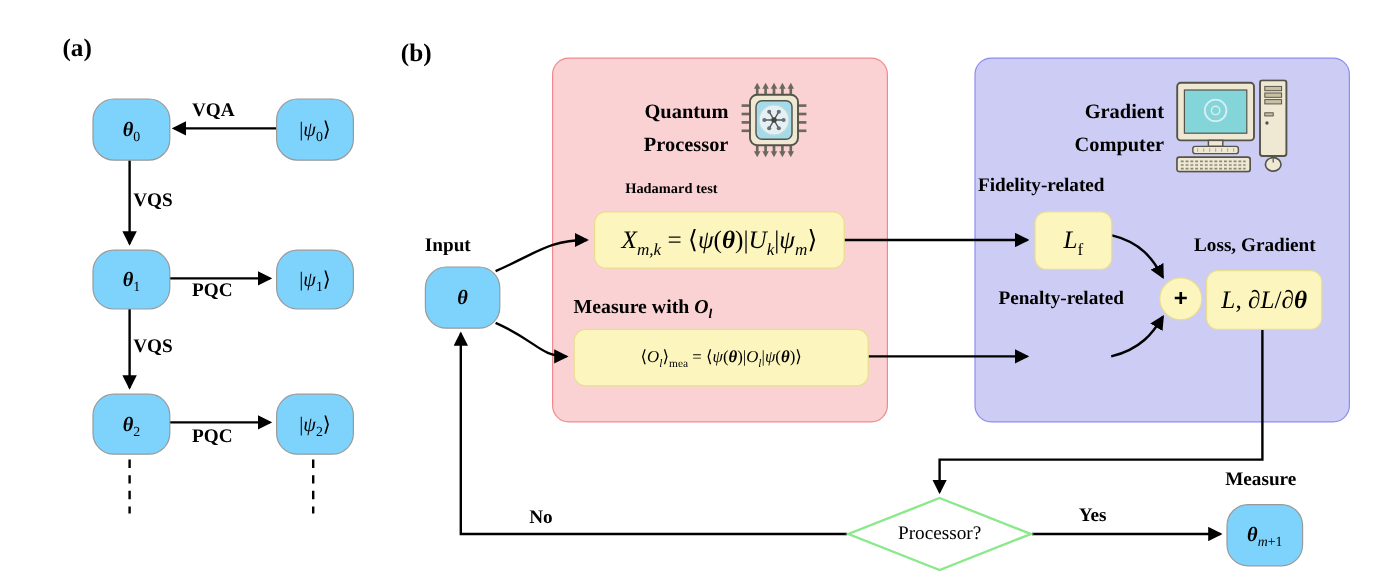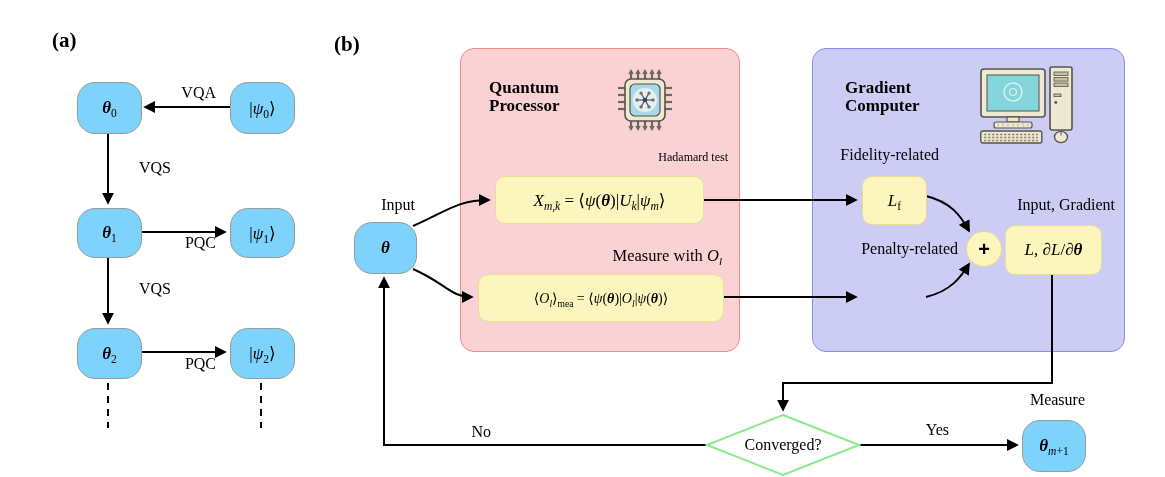--- a/index.html
+++ b/index.html
@@ -6,27 +6,27 @@
   .fig{position:relative;width:1165px;height:477px;background:#fff;overflow:hidden;
        font-family:"Liberation Serif","DejaVu Serif","DejaVu Sans",serif;color:#000;}
   .abs{position:absolute;}
   .panel{position:absolute;border-radius:14px;border:1.6px solid;}
   .panel.quantum{background:var(--quantum-fill,#FBD2D4);border-color:var(--quantum-border,#F0898D);}
   .panel.classical{background:var(--classical-fill,#CCCCF5);border-color:var(--classical-border,#8C8CEF);}
   .node{position:absolute;display:flex;align-items:center;justify-content:center;
         background:#7dd3fc;border:1.5px solid var(--node-border,#999);border-radius:18px;font-size:17px;}
   .ybox{position:absolute;display:flex;align-items:center;justify-content:center;
         background:var(--formula-fill,#FCF6BE);border:1px solid var(--formula-border,#E9DD90);
-        border-radius:10px;font-size:17px;white-space:nowrap;}
+        border-radius:10px;font-size:21px;white-space:nowrap;}
   .plus-circle{position:absolute;left:966px;top:231px;width:34px;height:34px;border-radius:50%;
         background:var(--formula-fill,#FCF6BE);border:1px solid var(--formula-border,#E9DD90);
         display:flex;align-items:center;justify-content:center;
         font-size:20px;font-weight:bold;font-family:"Liberation Sans","DejaVu Sans",sans-serif;}
-  .lbl{position:absolute;font-size:16px;text-align:right;white-space:nowrap;}
-  .title{position:absolute;font-size:17px;font-weight:bold;text-align:left;line-height:18px;}
+  .lbl{position:absolute;font-size:16px;text-align:left;white-space:nowrap;font-weight:bold;}
+  .title{position:absolute;font-size:17px;font-weight:bold;text-align:right;line-height:28px;}
   .panel-label{position:absolute;font-size:21px;font-weight:bold;}
   sub{font-size:68%;line-height:0;}
   svg.overlay{position:absolute;left:0;top:0;}
   .diamond-text{position:absolute;left:716px;top:436px;width:134px;text-align:center;font-size:16px;}
 </style>
 </head>
 <body>
 
 <div class="fig">
 
@@ -203,26 +203,26 @@
   <div class="ybox" style="left:862px;top:176px;width:63px;height:47px">
     <span><i>L</i><sub>f</sub></span>
   </div>
 
   <div class="lbl" style="left:832px;top:240px;width:126px">Penalty-related</div>
 
   <div class="plus-circle">
     <span>+</span>
   </div>
 
-  <div class="lbl" style="left:995px;top:196px;width:120px">Input, Gradient</div>
+  <div class="lbl" style="left:995px;top:196px;width:120px">Loss, Gradient</div>
   <div class="ybox" style="left:1005px;top:225px;width:95px;height:48px">
     <span><i>L</i>, <i>∂L</i>/<i>∂</i><b><i>θ</i></b></span>
   </div>
 
-  <div class="diamond-text">Converged?</div>
+  <div class="diamond-text">Processor?</div>
   <div class="lbl" style="left:441px;top:423px;width:50px">No</div>
   <div class="lbl" style="left:899px;top:421px;width:50px">Yes</div>
 
   <div class="lbl" style="left:1021px;top:391px;width:64px">Measure</div>
   <div class="node" style="left:1022px;top:420px;width:62px;height:50px">
     <span><b><i>θ</i></b><sub><i>m</i>+1</sub></span>
   </div>
 
 </div>
 

